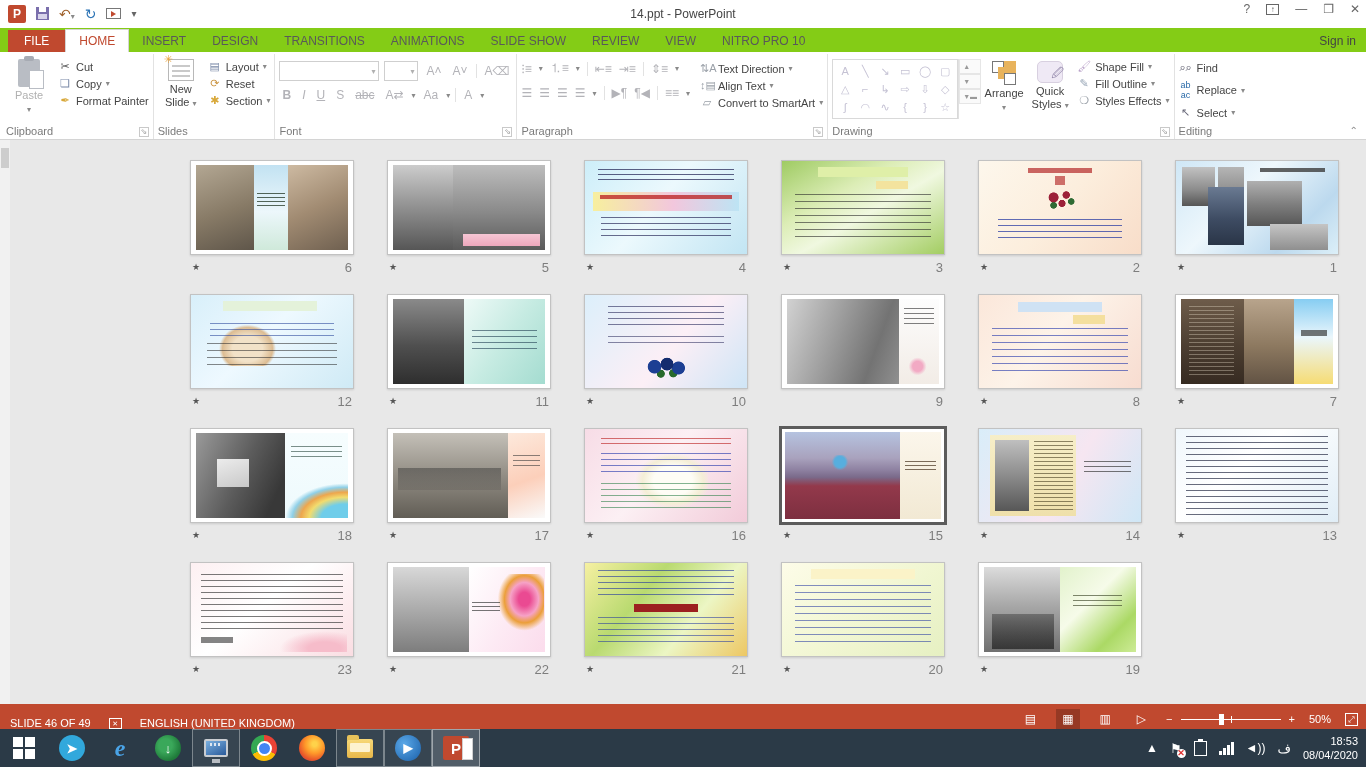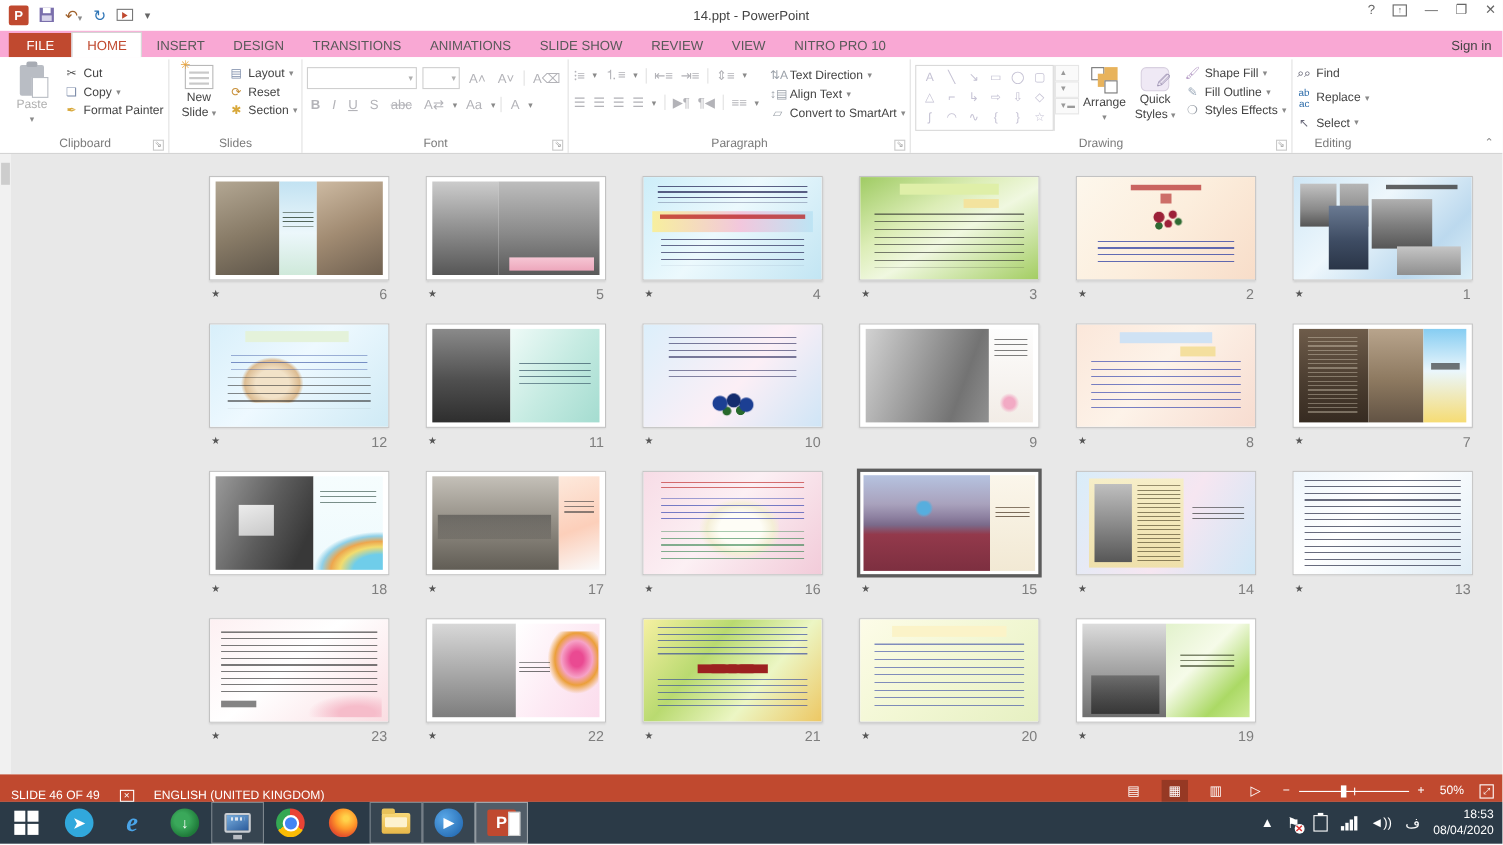--- a/index.html
+++ b/index.html
@@ -13,30 +13,30 @@
   .qat .glyph { font-size:14px; line-height:1; }
   .undo { color:#A0622D; } .redo { color:#2E75B6; }
   .ssicon { width:15px; height:11px; border:1px solid #777; position:relative; background:#fff; }
   .ssicon:before { content:""; position:absolute; left:4px; top:2px; border-left:5px solid #C0492F; border-top:3px solid transparent; border-bottom:3px solid transparent; }
   .qat-more { color:#666; font-size:10px; }
   .title-text { position:absolute; left:0; right:0; text-align:center; font-size:12px; color:#444; }
   .winbtns { position:absolute; right:6px; top:2px; display:flex; gap:16px; color:#666; font-size:12px; align-items:center; }
   .winbtns span { cursor:default; }
   .ribbonopt { display:inline-block; width:13px; height:11px; border:1px solid #666; text-align:center; font-size:8px; line-height:9px; }
 
-  .tabstrip { height:24px; background:#f9a8d4; display:flex; align-items:flex-end; position:relative;text-align:center; }
+  .tabstrip { height:24px; background:#84cc16; display:flex; align-items:flex-end; position:relative;text-align:center; }
   .tab-file { background:#C0492F; color:#fff; font-size:12px; padding:4px 16px; margin-left:8px; }
   .tab { color:#595959; font-size:12px; padding:4px 13px; }
   .tab.active { background:#fff; color:#C0492F; border:1px solid #d4d4d4; border-bottom:none; }
   .signin { position:absolute; right:10px; bottom:4px; font-size:12px; color:#444; }
 
   .ribbon { height:88px; background:#fff; border-bottom:1px solid #d4d4d4; display:flex; padding:2px 0 0 2px; position:relative; }
   .rgroup { display:flex; flex-direction:column; border-right:1px solid #e2e2e2; padding:2px 4px 0 4px; }
   .rgroup-content { flex:1; display:flex; align-items:flex-start; }
-  .rgroup-footer { height:16px; display:flex; align-items:center; justify-content:center; position:relative; }
+  .rgroup-footer { height:16px; display:flex; align-items:center; position:relative; }
   .rgroup-label { font-size:11px; color:#7a7a7a; }
   .dlg { position:absolute; right:0; bottom:2px; font-size:8px; color:#9a9a9a; border:1px solid #c9c9c9; width:10px; height:10px; line-height:8px; text-align:center; }
   .bigbtn { display:flex; flex-direction:column; align-items:center; width:46px; padding-top:3px; gap:2px; }
   .bigbtn .blabel { font-size:11px; color:#444; text-align:center; line-height:1.15; }
   .bigbtn.disabled .blabel { color:#b0b0b0; }
   .smallcol { display:flex; flex-direction:column; justify-content:flex-start; gap:4px; padding-top:4px; }
   .smallbtn { display:flex; align-items:center; gap:4px; font-size:11px; color:#444; white-space:nowrap; }
   .smallbtn .ic { width:14px; text-align:center; font-size:11px; }
   .drop { color:#8a8a8a; font-size:8px; }
   .clipicon { width:22px; height:28px; background:#b9bdc4; border-radius:2px; position:relative; }

